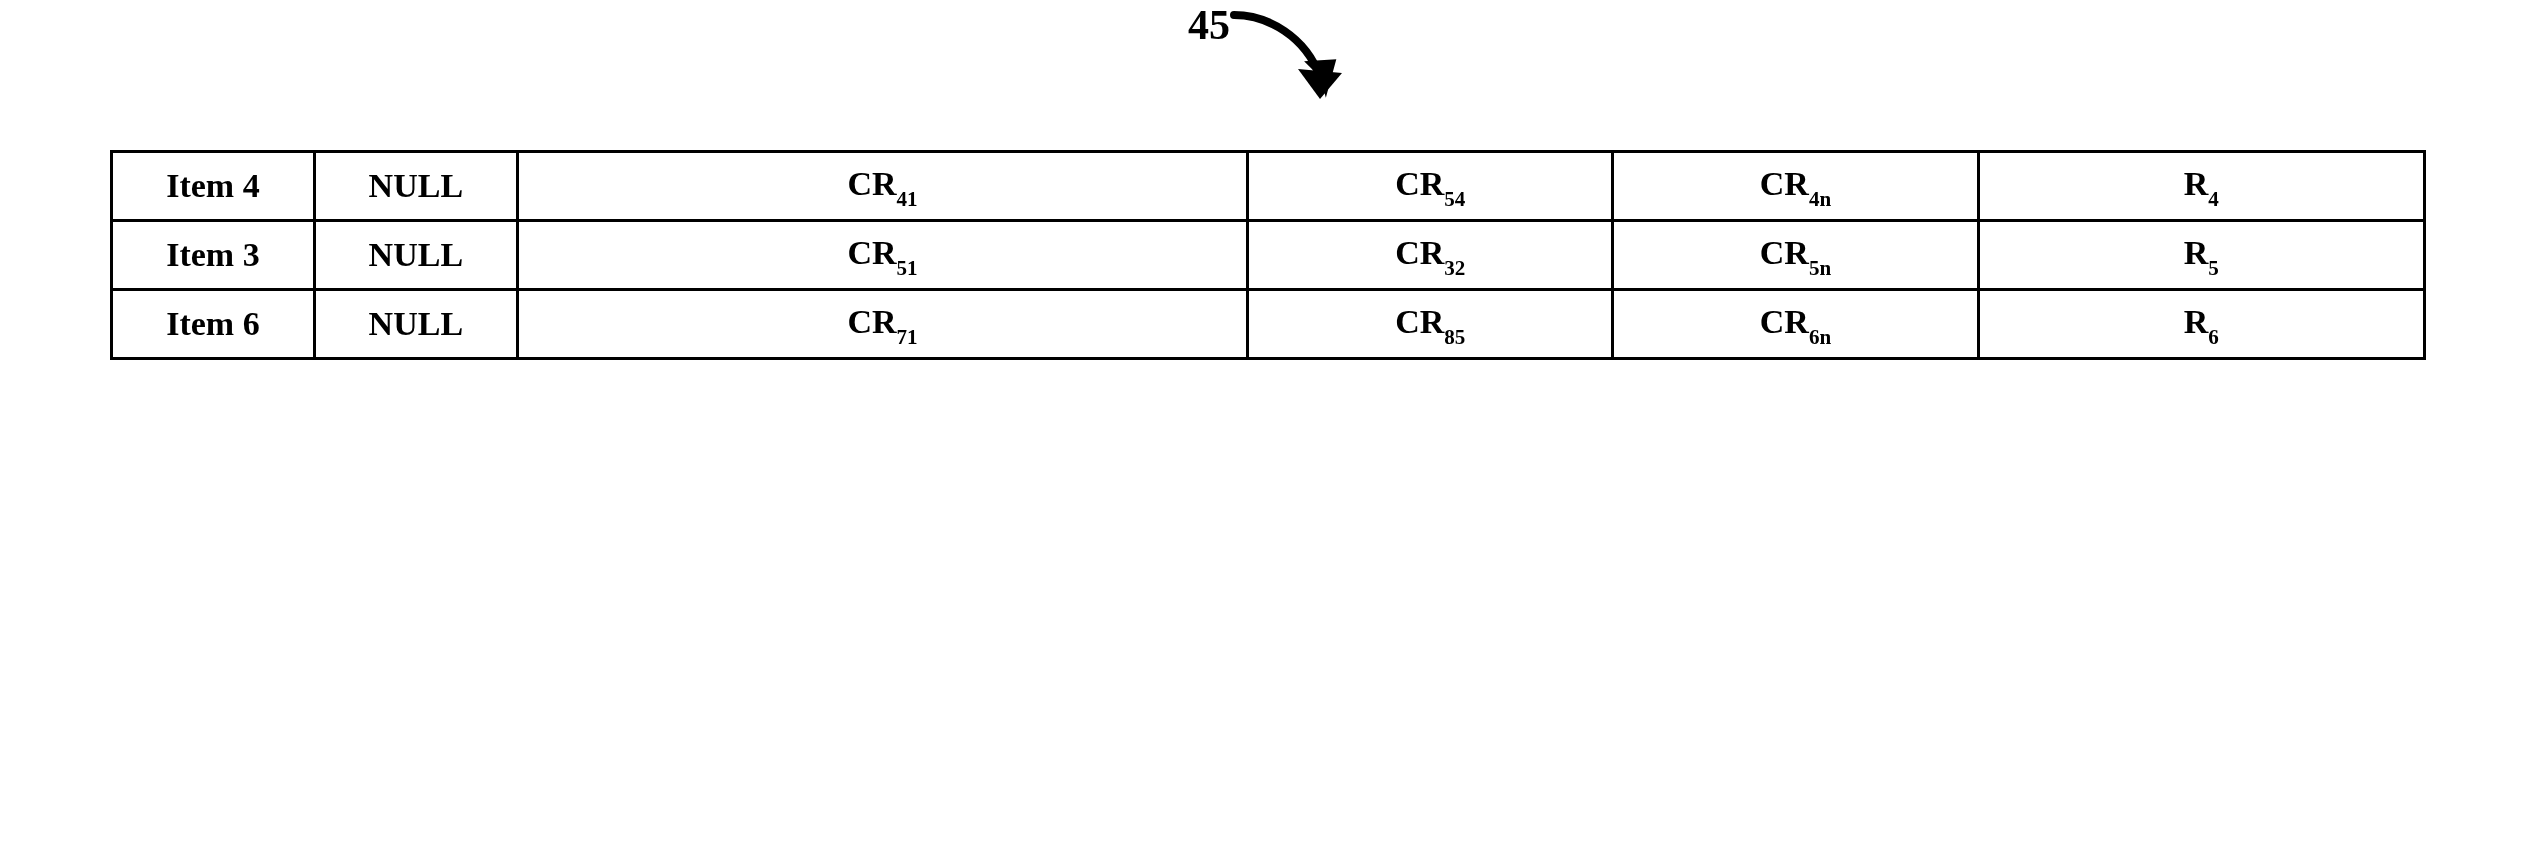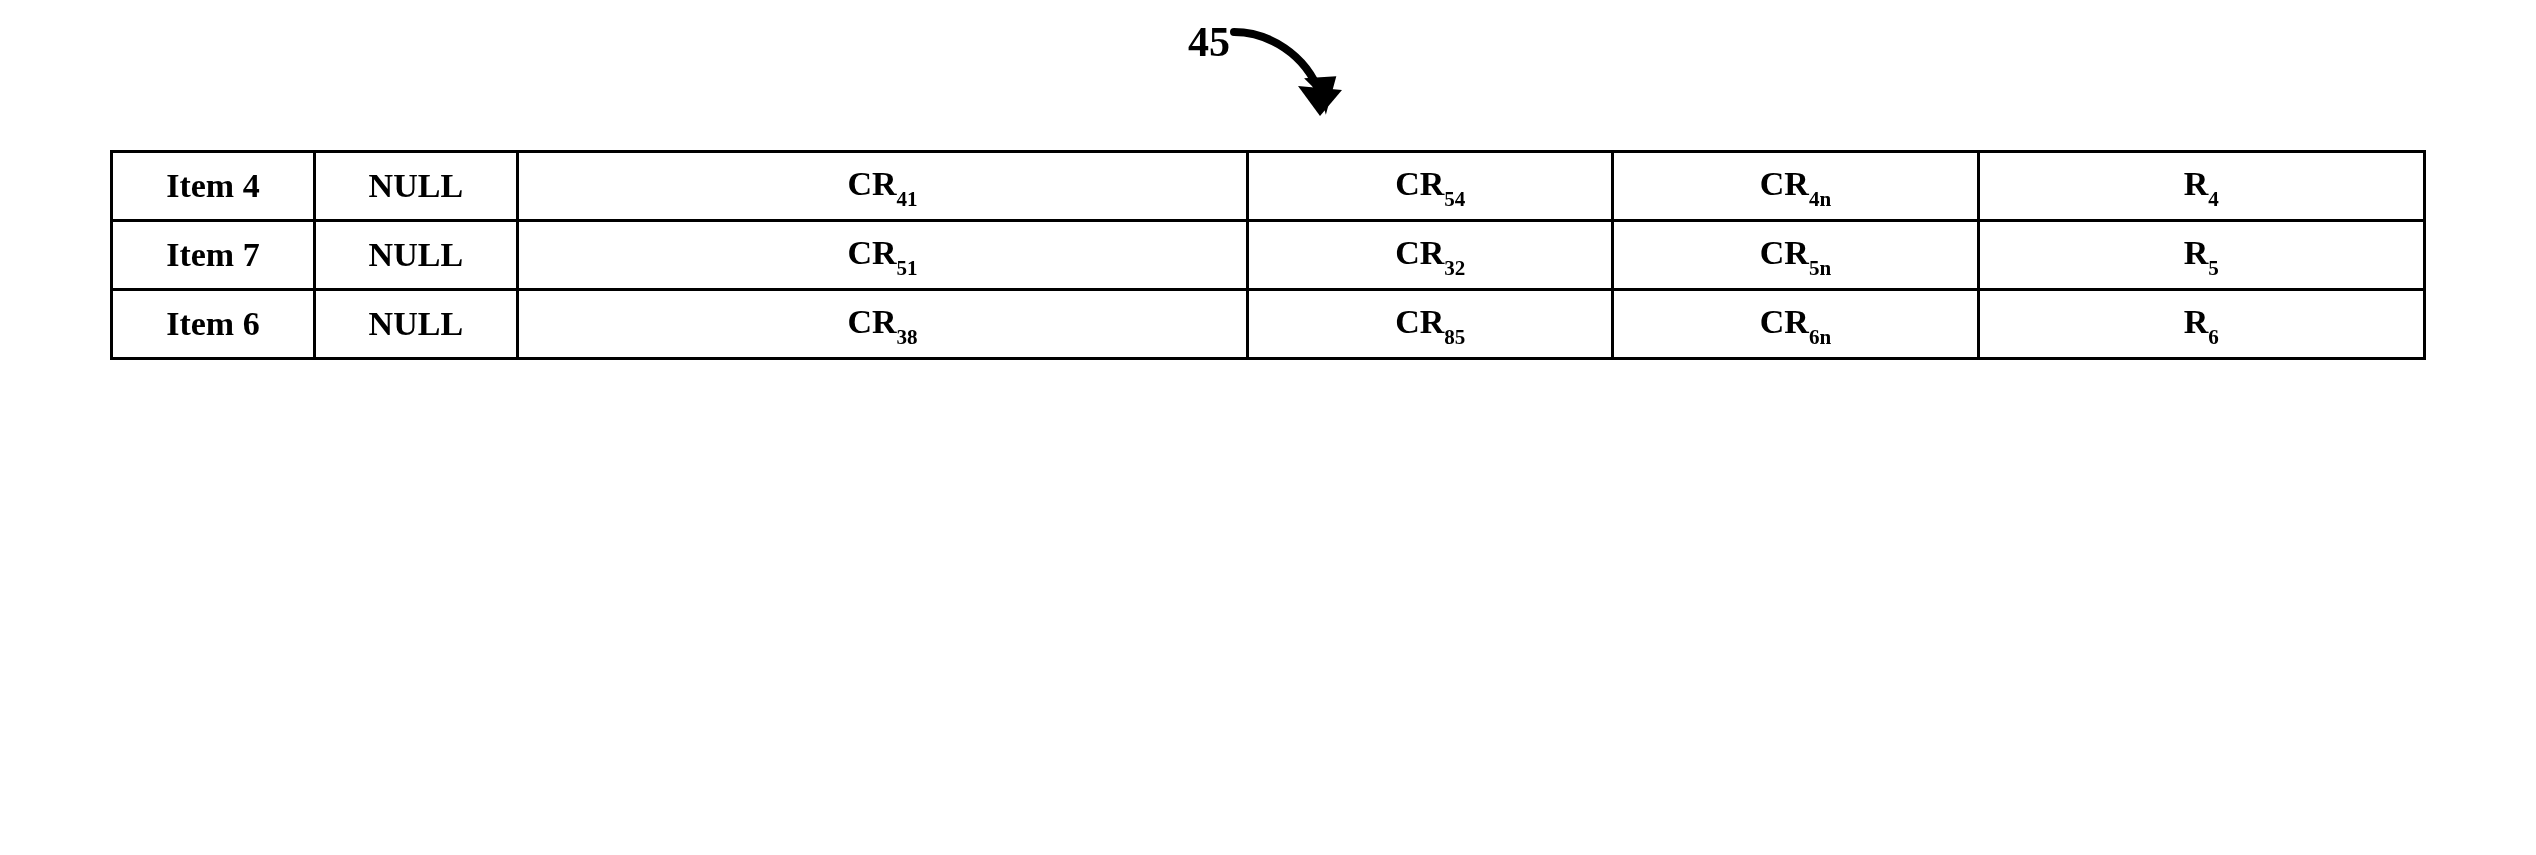--- a/index.html
+++ b/index.html
@@ -10,21 +10,21 @@
     font-size: 34px;
     color: #000000;
   }
   .page {
     position: relative;
     width: 2536px;
     height: 855px;
   }
   .figure-label {
     position: absolute;
-    top: 18px;
+    top: 1px;
     left: 50%;
     transform: translateX(-50%);
     display: flex;
     align-items: flex-start;
     font-weight: bold;
     font-size: 42px;
   }
   .figure-number {
     padding-right: 4px;
   }
@@ -100,31 +100,31 @@
       <tbody>
         <tr>
           <td>Item 4</td>
           <td>NULL</td>
           <td colspan="2"><span>CR</span><span class="sub">41</span></td>
           <td><span>CR</span><span class="sub">54</span></td>
           <td><span>CR</span><span class="sub">4n</span></td>
           <td><span>R</span><span class="sub">4</span></td>
         </tr>
         <tr>
-          <td>Item 7</td>
+          <td>Item 3</td>
           <td>NULL</td>
           <td colspan="2"><span>CR</span><span class="sub">51</span></td>
           <td><span>CR</span><span class="sub">32</span></td>
           <td><span>CR</span><span class="sub">5n</span></td>
           <td><span>R</span><span class="sub">5</span></td>
         </tr>
         <tr>
           <td>Item 6</td>
           <td>NULL</td>
-          <td colspan="2"><span>CR</span><span class="sub">38</span></td>
+          <td colspan="2"><span>CR</span><span class="sub">71</span></td>
           <td><span>CR</span><span class="sub">85</span></td>
           <td><span>CR</span><span class="sub">6n</span></td>
           <td><span>R</span><span class="sub">6</span></td>
         </tr>
       </tbody>
     </table>
   </div>
 
 </div>
 

